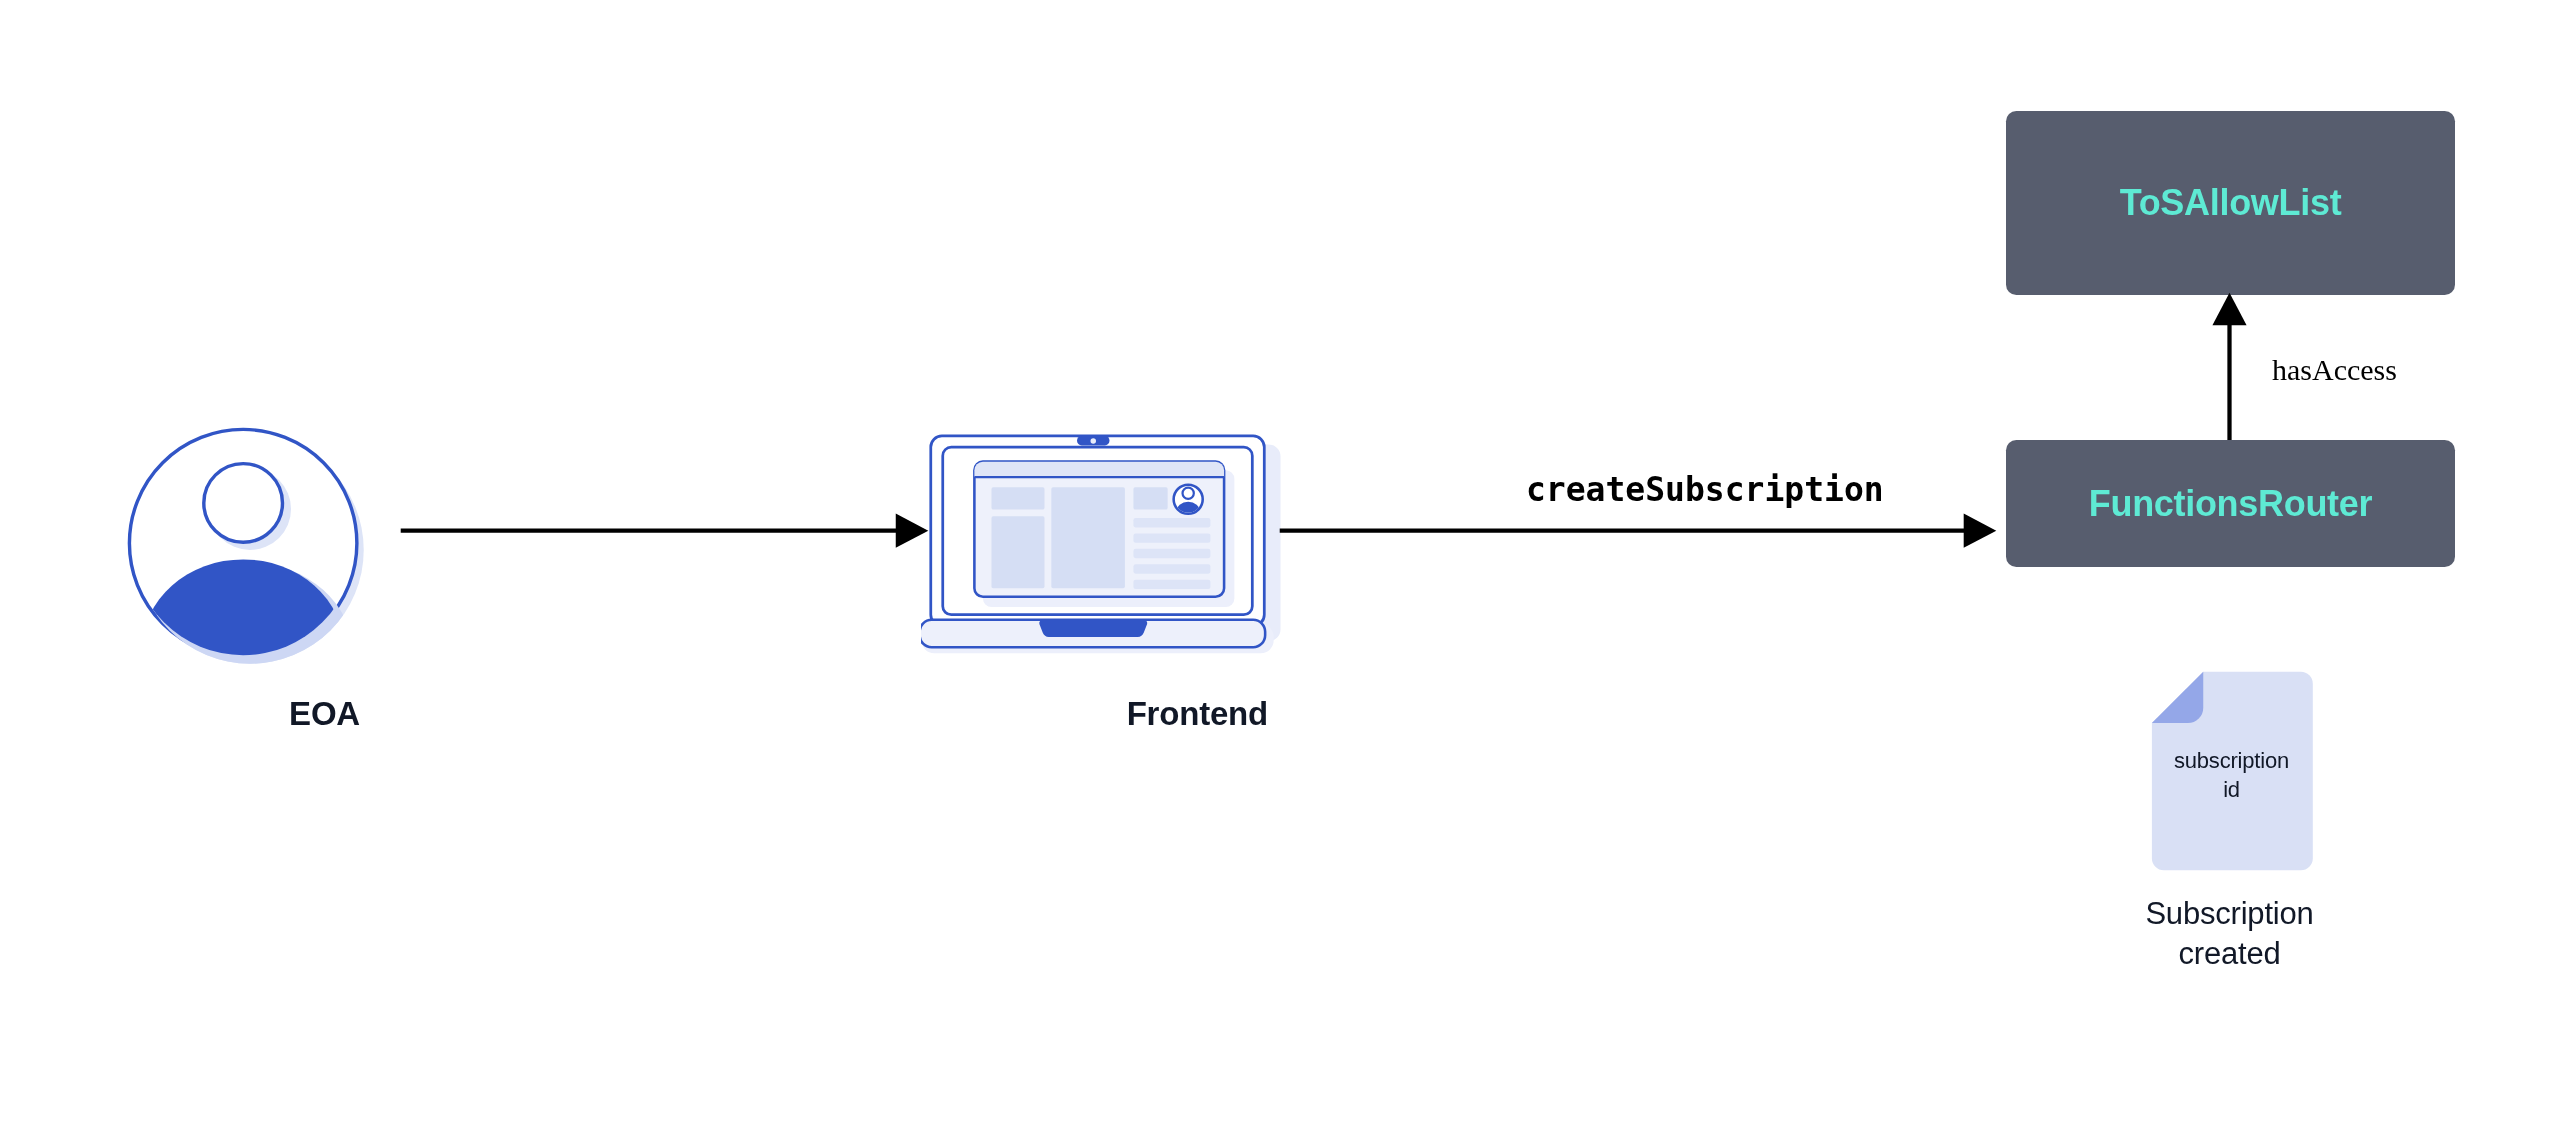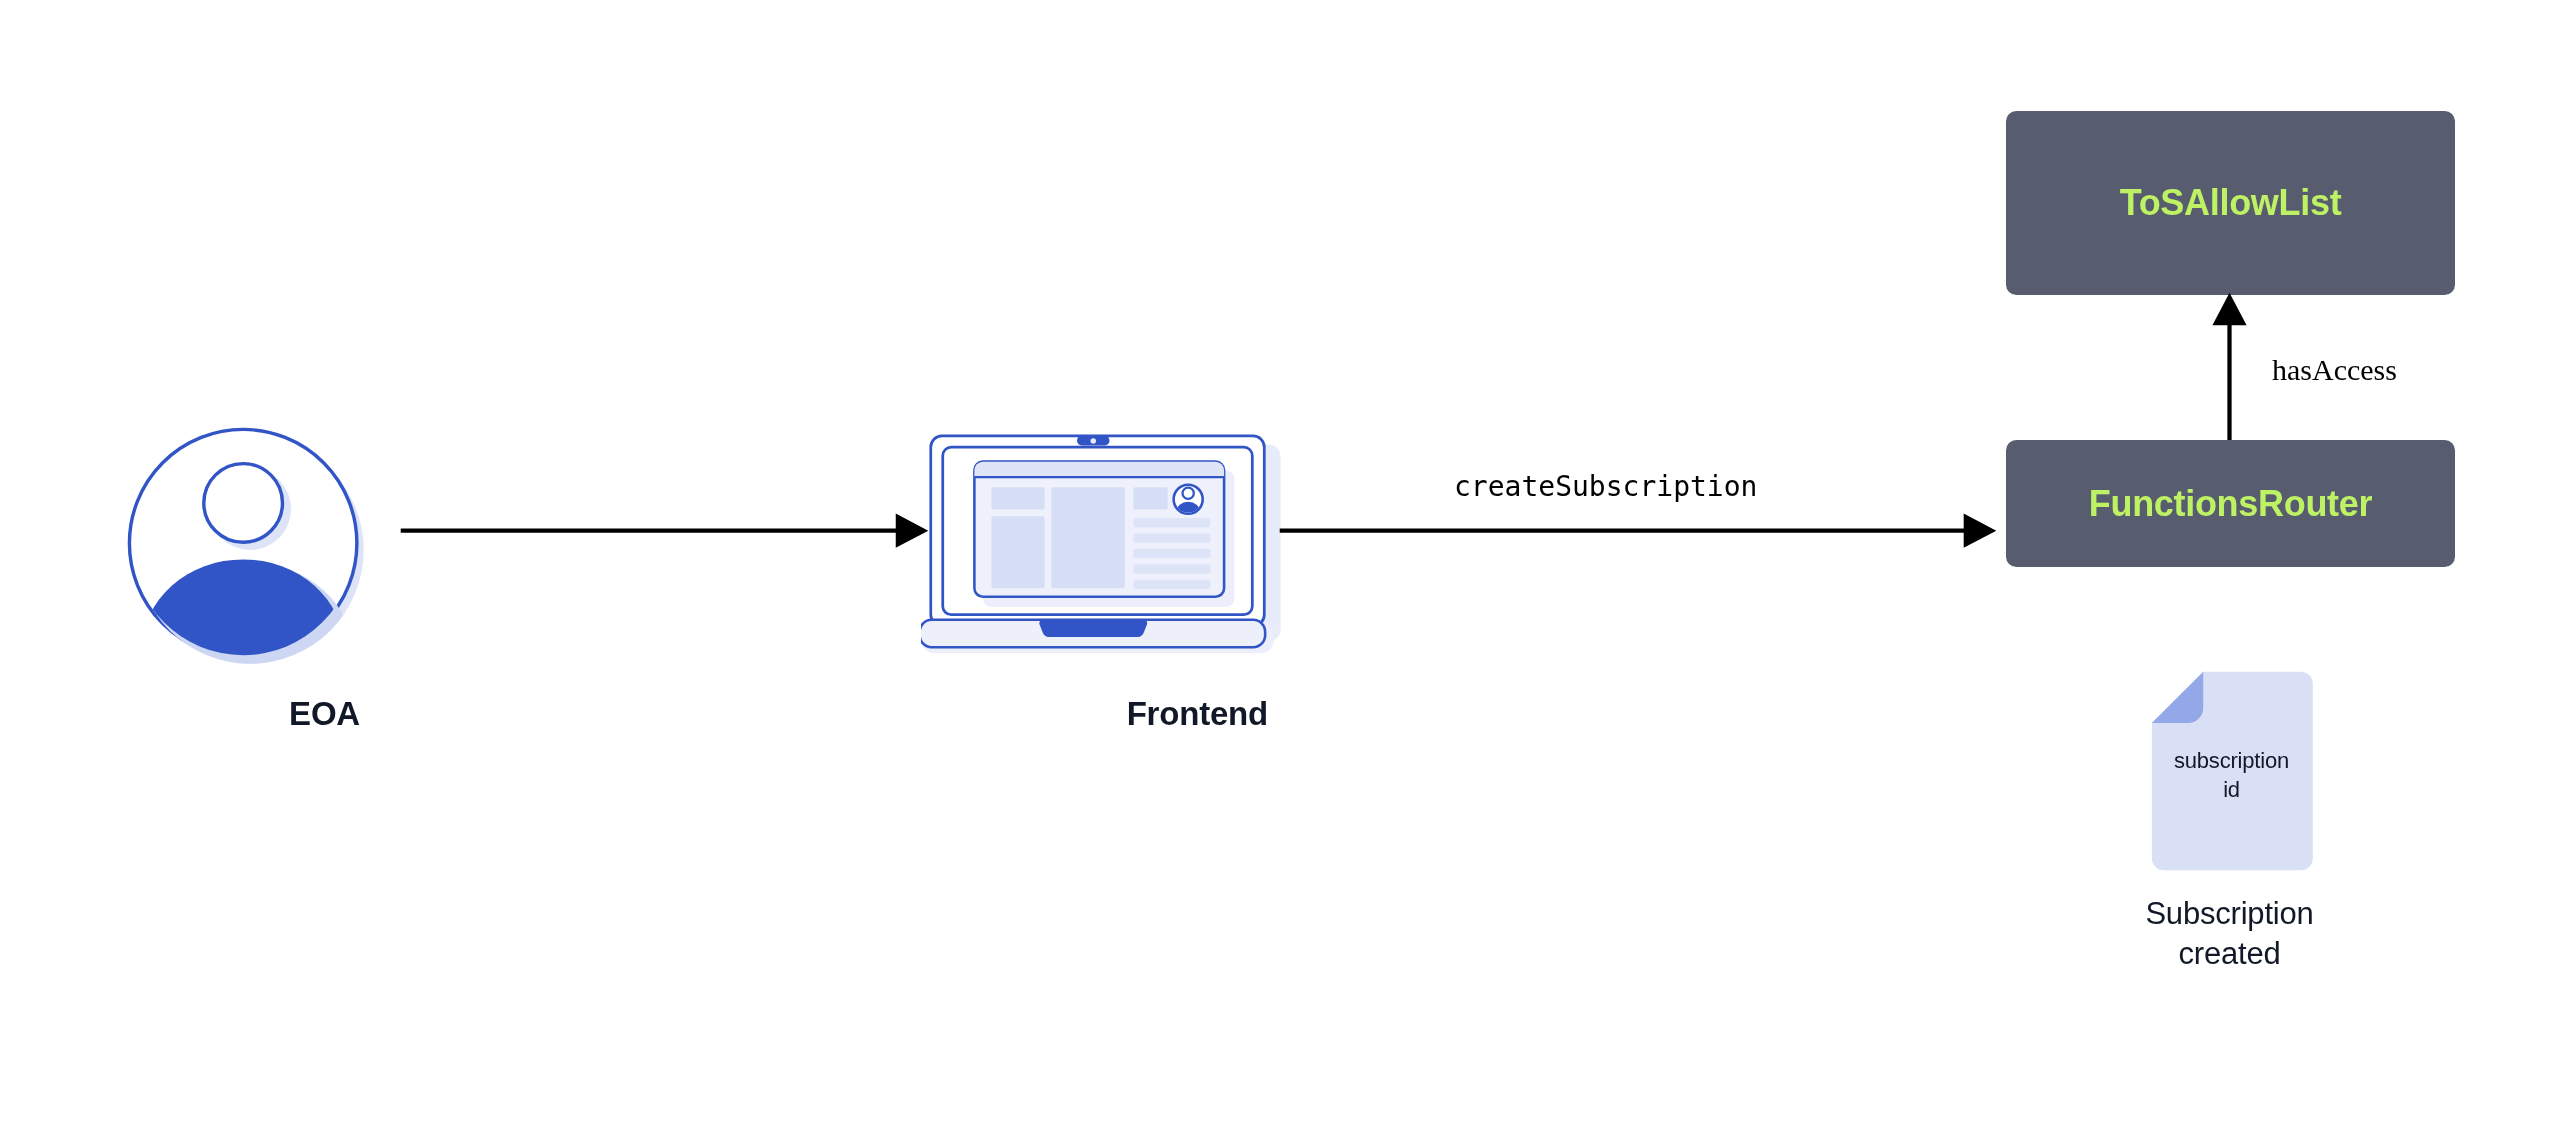--- a/index.html
+++ b/index.html
@@ -24,21 +24,21 @@
   .node-box {
     position: absolute;
     background: #575d6e;
     border-radius: 10.3px;
     display: flex;
     align-items: center;
     justify-content: center;
     box-sizing: border-box;
   }
   .node-box-label {
-    color: #bef264;
+    color: #5eead4;
     font-family: "Liberation Sans", sans-serif;
     font-weight: bold;
     font-size: 36px;
     letter-spacing: -0.3px;
     line-height: 1;
     text-align: center;
     white-space: nowrap;
   }
 
   #tos-allow-list-box { left: 2006px; top: 111px; width: 449px; height: 184px; }
@@ -57,25 +57,26 @@
   }
   .edge-head { fill: #000000; }
 
   .edge-label {
     position: absolute;
     color: #000000;
     white-space: nowrap;
     line-height: 1;
   }
   #label-create-subscription {
-    left: 1454px;
+    left: 1526px;
     top: 473px;
     font-family: "DejaVu Sans Mono", "Liberation Mono", monospace;
-    font-size: 28px;
+    font-size: 33px;
     letter-spacing: 0px;
+    font-weight: bold;
   }
   #label-has-access {
     left: 2272px;
     top: 355px;
     font-family: Liberation Serif, serif;
     font-size: 30px;
   }
 
   
   .figure-caption {

